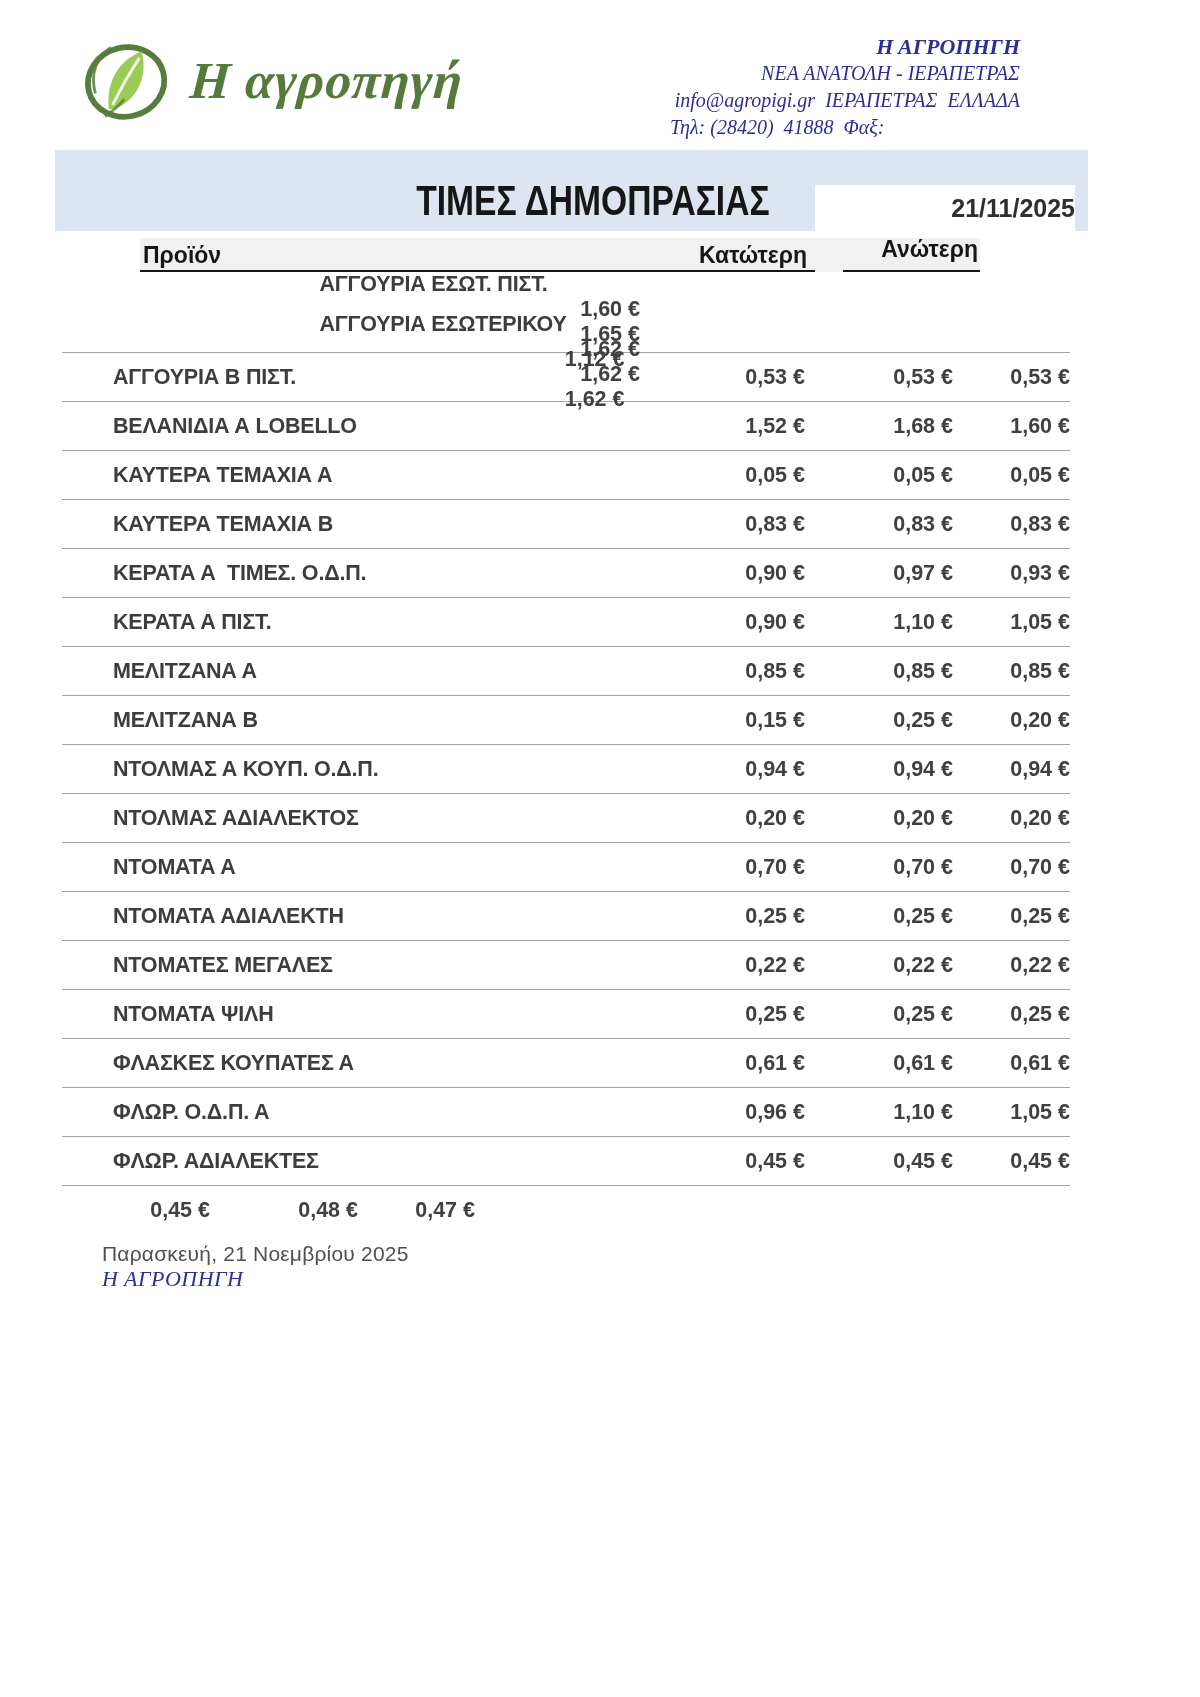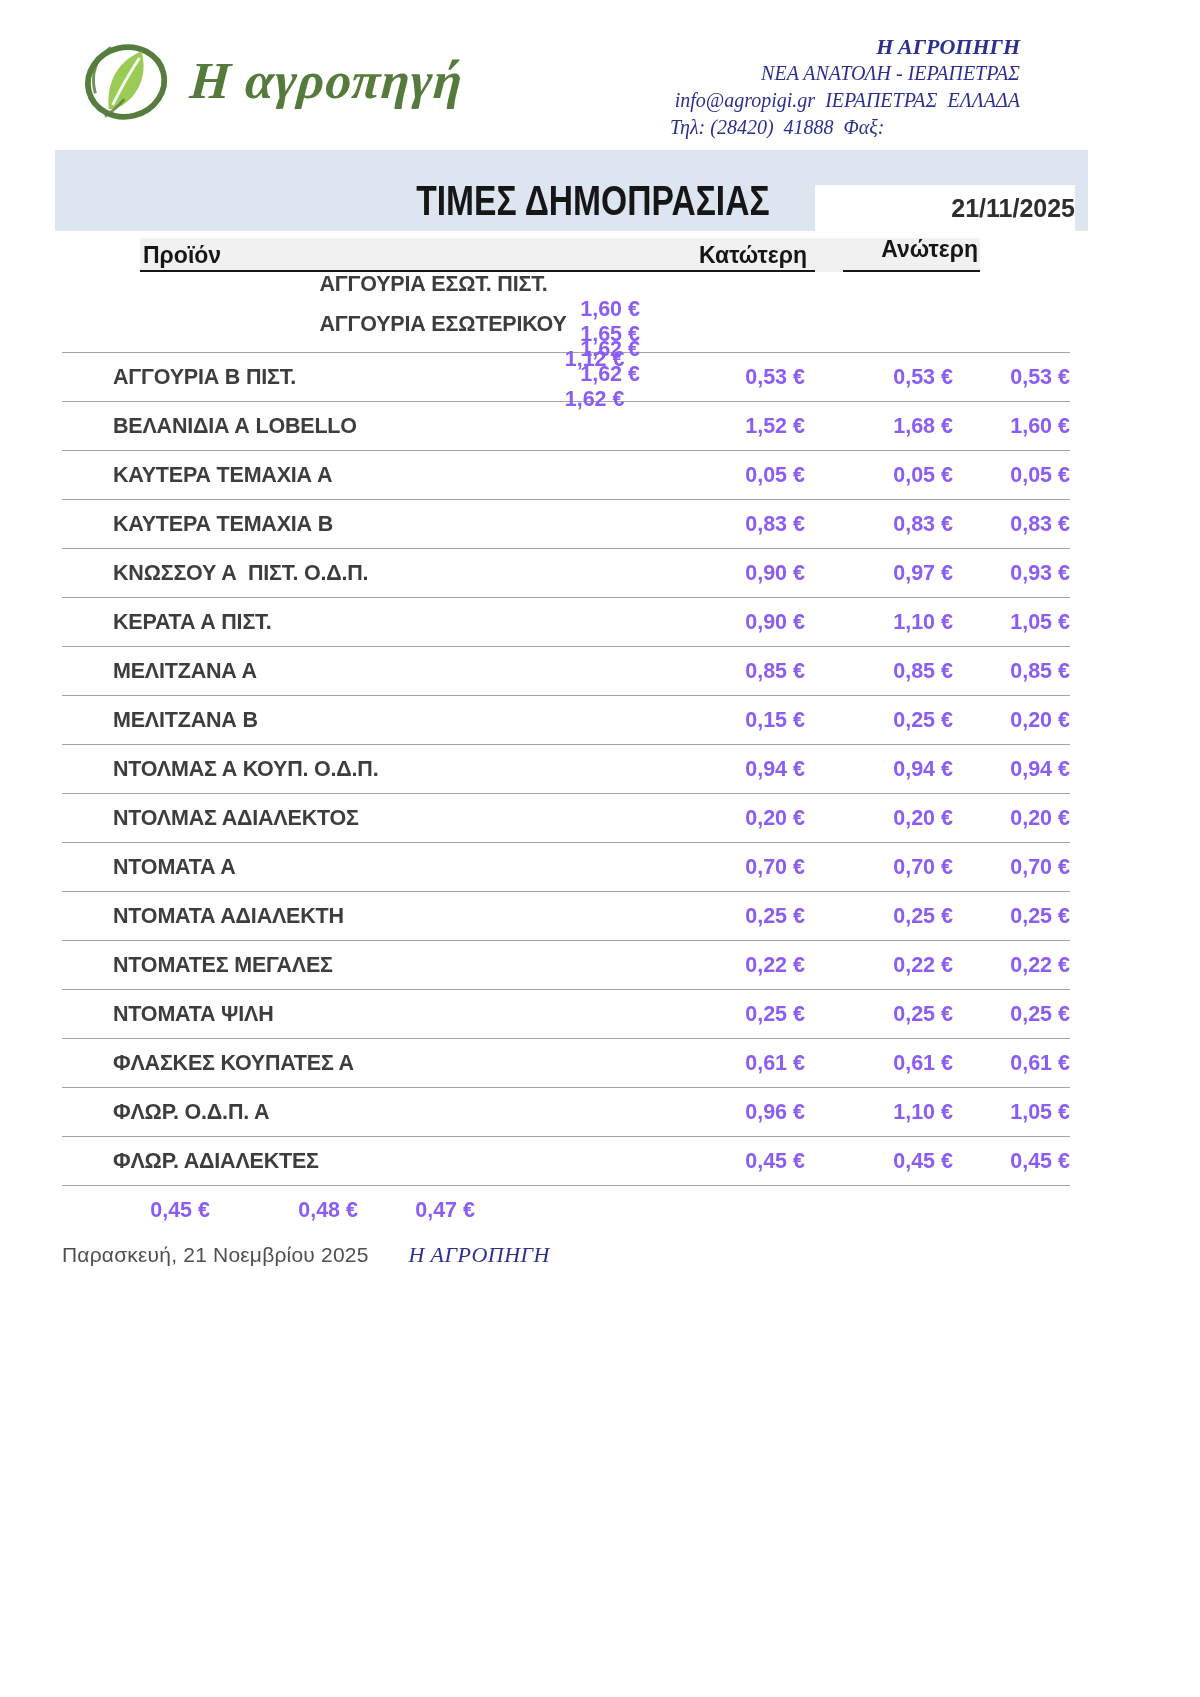--- a/index.html
+++ b/index.html
@@ -49,26 +49,26 @@
   .h-a { width:675px; border-bottom:2px solid #161616; display:flex; justify-content:space-between; padding:0 8px 1px 3px; }
   .h-gap { width:28px; }
   .h-b { width:137px; border-bottom:2px solid #161616; text-align:right; padding:0 2px 7px 0; }
 
   .row { display:flex; align-items:center; height:49px; border-top:1px solid #a5a5a5; }
   .row.tight { height:40px; border-top:none;flex-direction:column; }
   .cell-product {
     width:595px; padding-left:51px; font-size:21.5px; font-weight:bold;
     color:#3d3d3d; letter-spacing:-0.2px; white-space:pre;
   }
-  .cell-price { font-size:21.5px; font-weight:bold; color:#8b5cf6; text-align:right; white-space:pre; }
+  .cell-price { font-size:21.5px; font-weight:bold; color:#404040; text-align:right; white-space:pre; }
   .cell-p1, .cell-p2 { width:148px; }
   .cell-p3 { width:117px; }
 
   
-  .footer { position:absolute; left:62px; top:1242px; display:flex; align-items:baseline; }
+  .footer { position:absolute; left:62px; top:1242px; display:flex; align-items:baseline;flex-direction:column; }
   .footer-date { font-size:21px; color:#4f4f4f; letter-spacing:0.2px; }
   .footer-brand {
     margin-left:40px; font-family:"Liberation Serif", serif; font-style:italic;
     font-size:22px; color:#2b2f92; letter-spacing:0.5px;
   }
 </style>
 </head>
 <body>
 
 <div class="page">
@@ -145,21 +145,21 @@
           <div class="cell-price cell-p2">0,05 €</div>
           <div class="cell-price cell-p3">0,05 €</div>
         </div>
         <div class="row">
           <div class="cell-product">ΚΑΥΤΕΡΑ ΤΕΜΑΧΙΑ Β</div>
           <div class="cell-price cell-p1">0,83 €</div>
           <div class="cell-price cell-p2">0,83 €</div>
           <div class="cell-price cell-p3">0,83 €</div>
         </div>
         <div class="row">
-          <div class="cell-product">ΚΝΩΣΣΟΥ Α  ΠΙΣΤ. Ο.Δ.Π.</div>
+          <div class="cell-product">ΚΕΡΑΤΑ Α  ΤΙΜΕΣ. Ο.Δ.Π.</div>
           <div class="cell-price cell-p1">0,90 €</div>
           <div class="cell-price cell-p2">0,97 €</div>
           <div class="cell-price cell-p3">0,93 €</div>
         </div>
         <div class="row">
           <div class="cell-product">ΚΕΡΑΤΑ Α ΠΙΣΤ.</div>
           <div class="cell-price cell-p1">0,90 €</div>
           <div class="cell-price cell-p2">1,10 €</div>
           <div class="cell-price cell-p3">1,05 €</div>
         </div>

